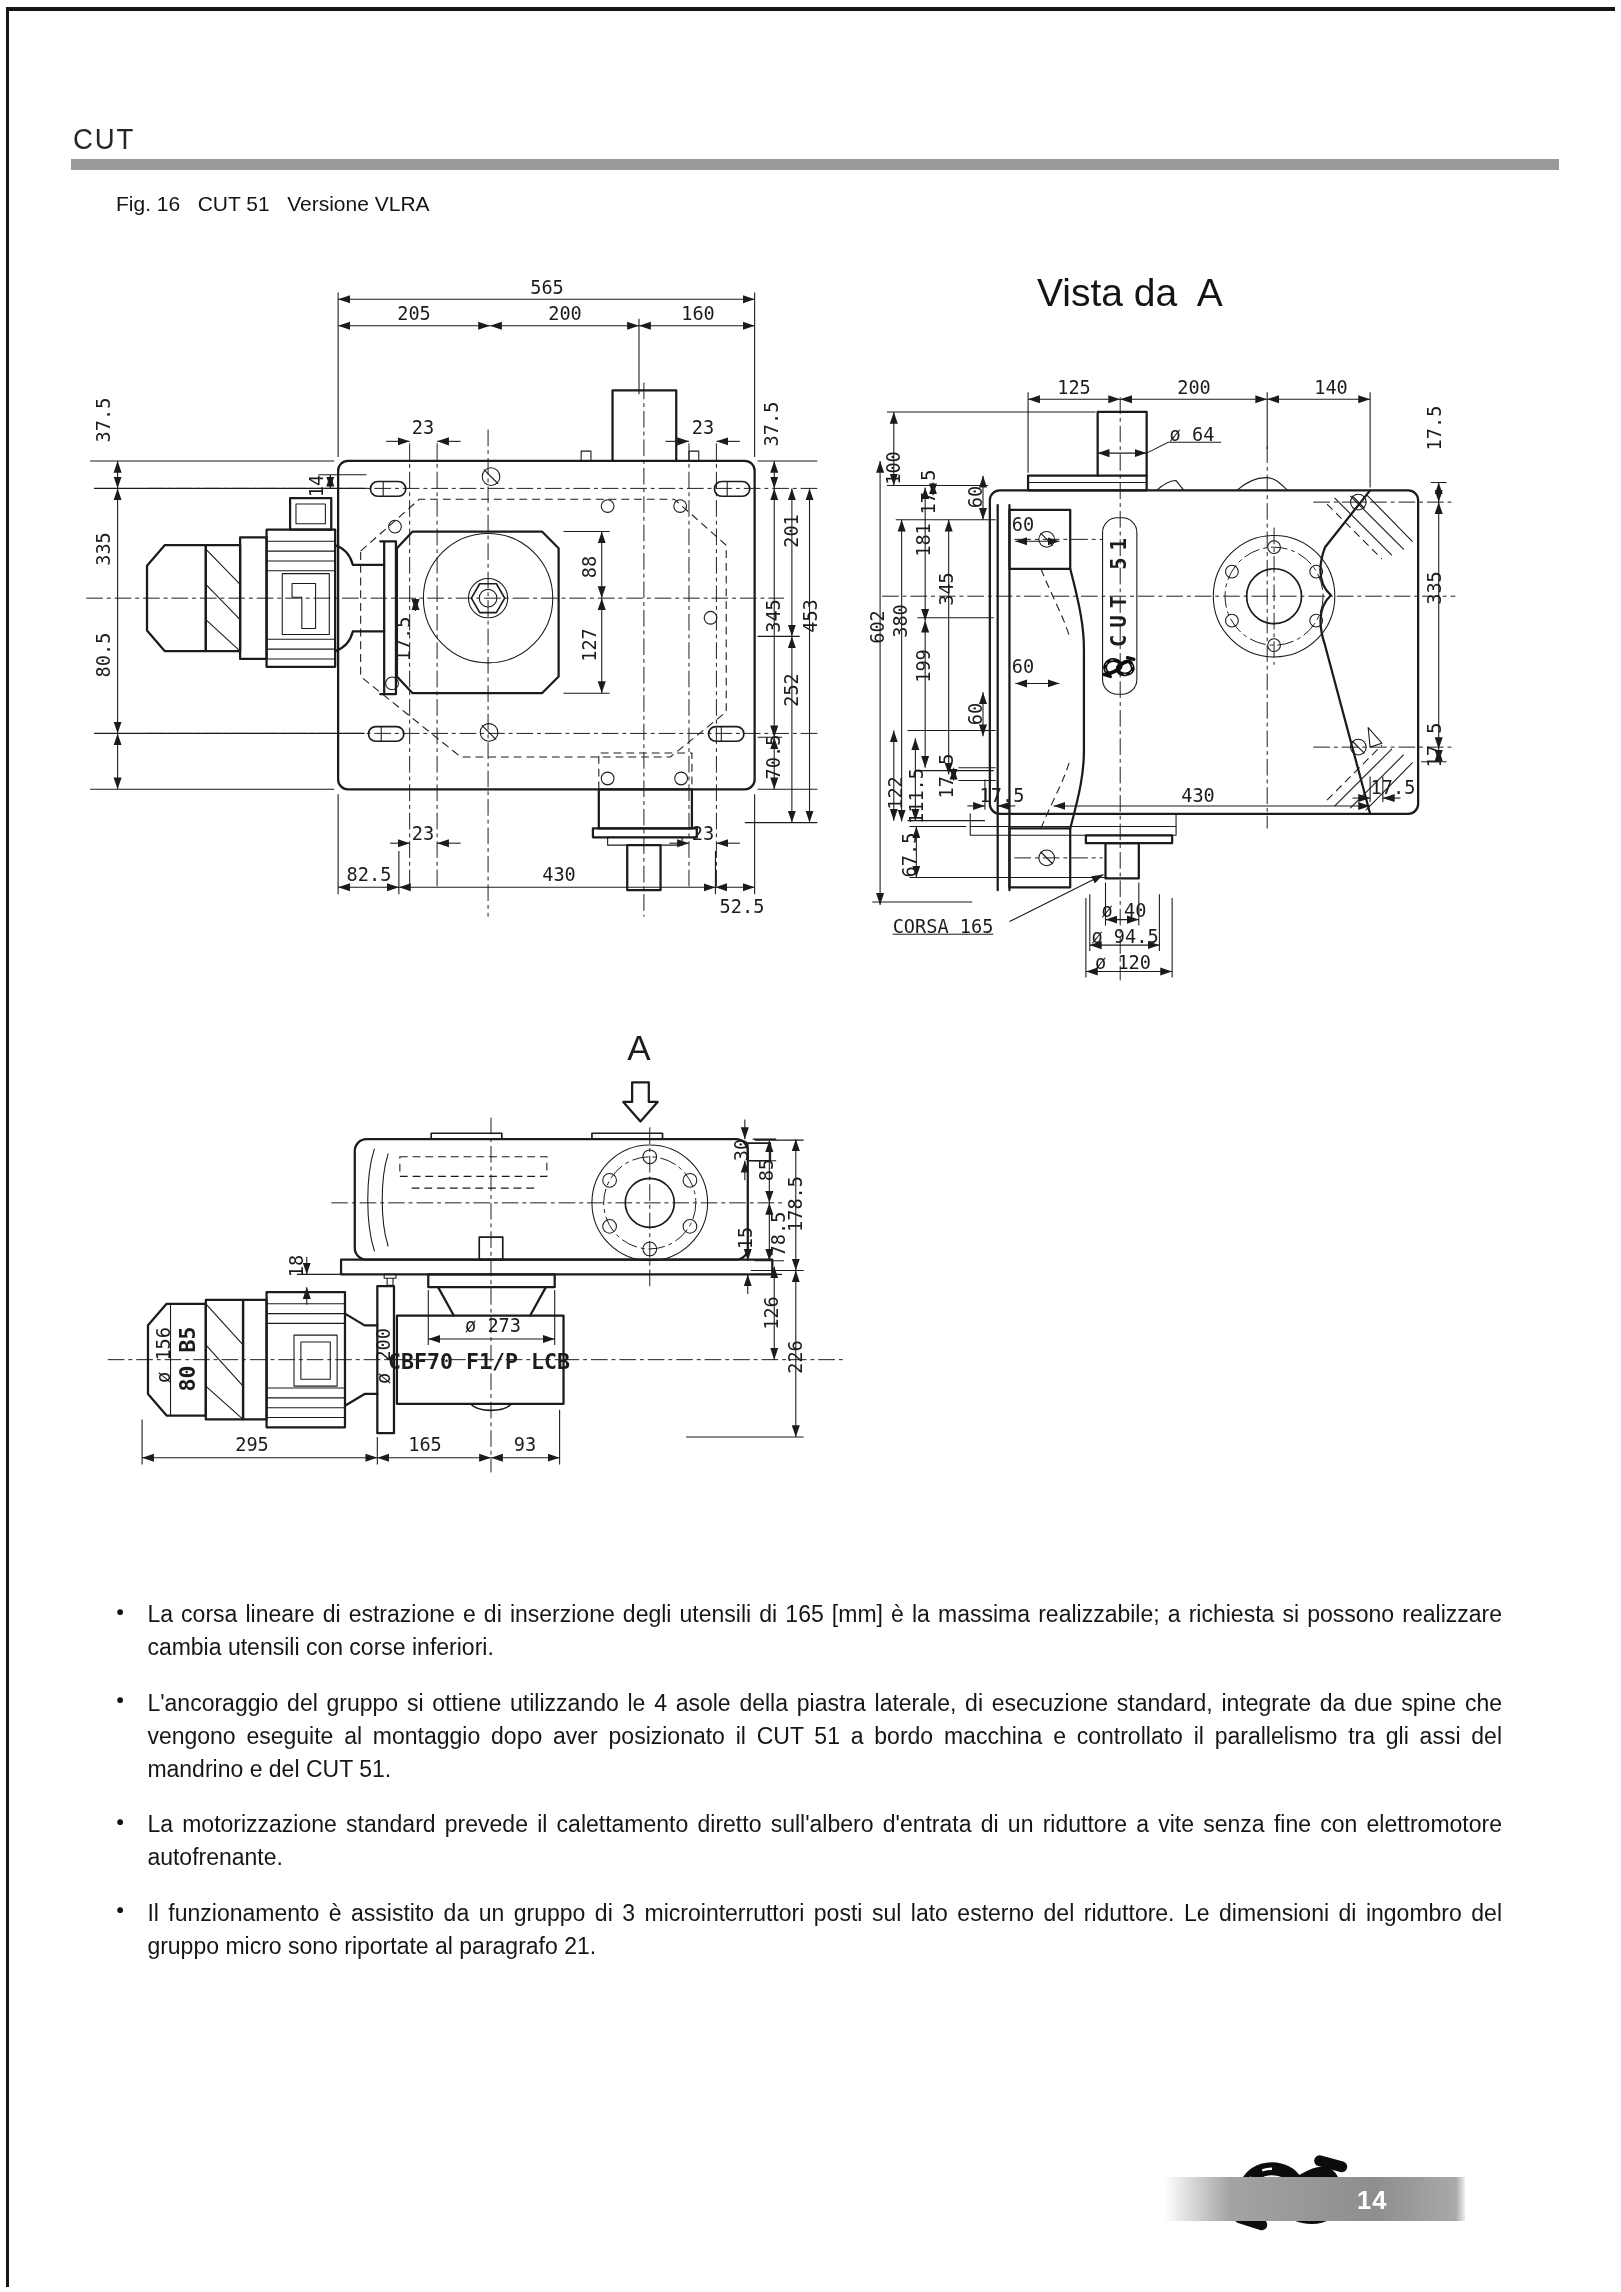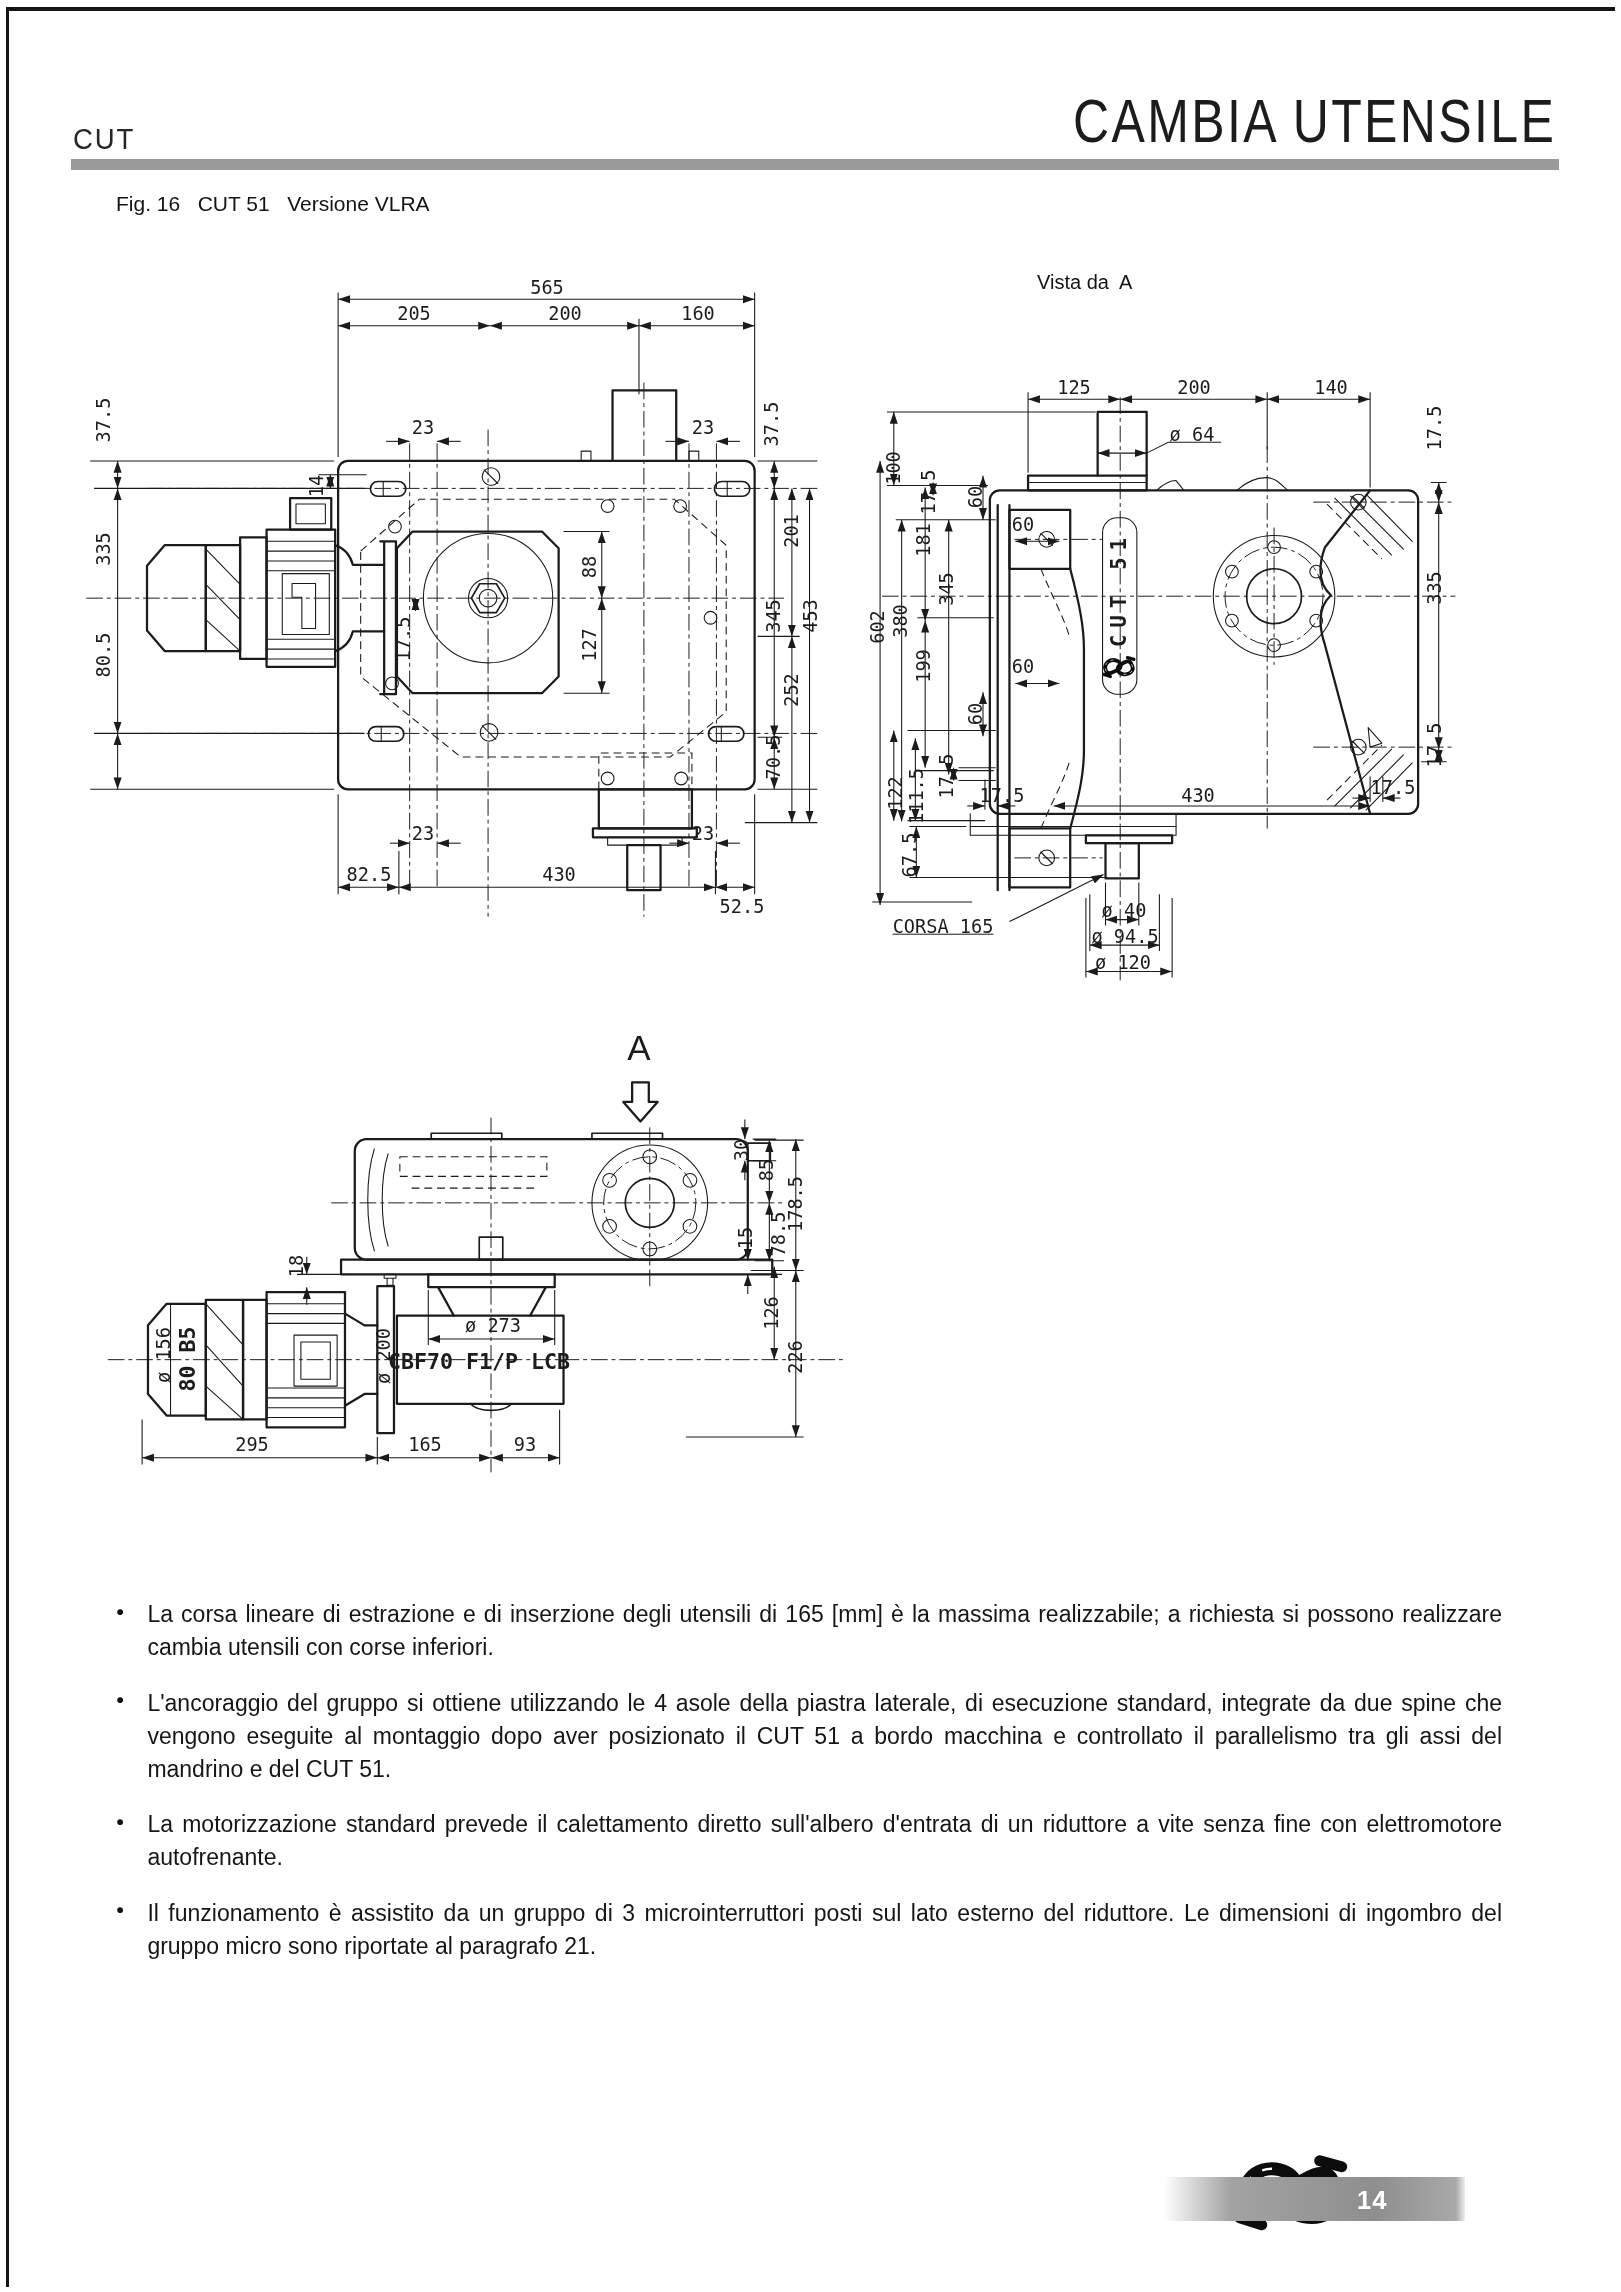--- a/index.html
+++ b/index.html
@@ -9,21 +9,21 @@
   
   #border-top{left:5.9px;top:6.9px;width:1609px;height:3.9px;background:#151515;}
   #border-left{left:5.9px;top:6.9px;width:2.9px;height:2280px;background:#151515;}
   
   #cut-code{left:73px;top:122px;font-size:30px;letter-spacing:2px;transform:scaleX(.92);transform-origin:left top;color:#262626;}
   #main-title{left:627px;top:86px;width:929px;text-align:right;}
   #main-title span{display:inline-block;font-size:61px;font-weight:400;letter-spacing:2.9px;
         transform:scaleX(.82);transform-origin:right center;color:#1c1c1c;white-space:pre;}
   #header-bar{left:71px;top:159px;width:1488px;height:10.8px;background:#9a9a9a;}
   #fig-caption{left:116px;top:192px;font-size:21px;color:#141414;white-space:pre;}
-  #view-title{left:1037px;top:271px;font-size:20px;color:#141414;white-space:pre;}
+  #view-title{left:1037px;top:271px;font-size:39px;color:#141414;white-space:pre;}
   
   #draw{left:0;top:0;pointer-events:none;}
   .o{fill:none;stroke:#1b1b1b;stroke-width:2.3;stroke-linejoin:round;stroke-linecap:round;}
   .o2{fill:none;stroke:#1b1b1b;stroke-width:1.7;stroke-linejoin:round;}
   .t{stroke-width:1.1;}
   .d{fill:none;stroke:#1b1b1b;stroke-width:1.1;}
   .cl{fill:none;stroke:#1b1b1b;stroke-width:1;stroke-dasharray:17 4 4 4;}
   .hd{fill:none;stroke:#1b1b1b;stroke-width:1.1;stroke-dasharray:8 5;}
   
   .dim{position:absolute;font-family:"DejaVu Sans Mono",monospace;font-size:18.6px;color:#1c1c1c;
@@ -45,21 +45,20 @@
 </style>
 </head>
 <body>
 
 <div id="page">
 
   <div class="abs" id="border-top"></div>
   <div class="abs" id="border-left"></div>
 
   <div class="abs" id="cut-code">CUT</div>
-  <div class="abs" id="main-title"><span>CAMBIA UTENSILE</span></div>
   <div class="abs" id="header-bar"></div>
 
   <div class="abs" id="fig-caption">Fig. 16   CUT 51   Versione VLRA</div>
   <div class="abs" id="view-title">Vista da  A</div>
 
   <svg id="draw" class="abs" width="1621" height="2293" viewBox="0 0 1654 2339">
     <defs>
       <marker id="ar" viewBox="0 0 10 10" refX="10" refY="5" markerWidth="11" markerHeight="11" orient="auto-start-reverse">
         <path d="M0,1.6 L10,5 L0,8.4 Z" fill="#1b1b1b"></path>
       </marker>

